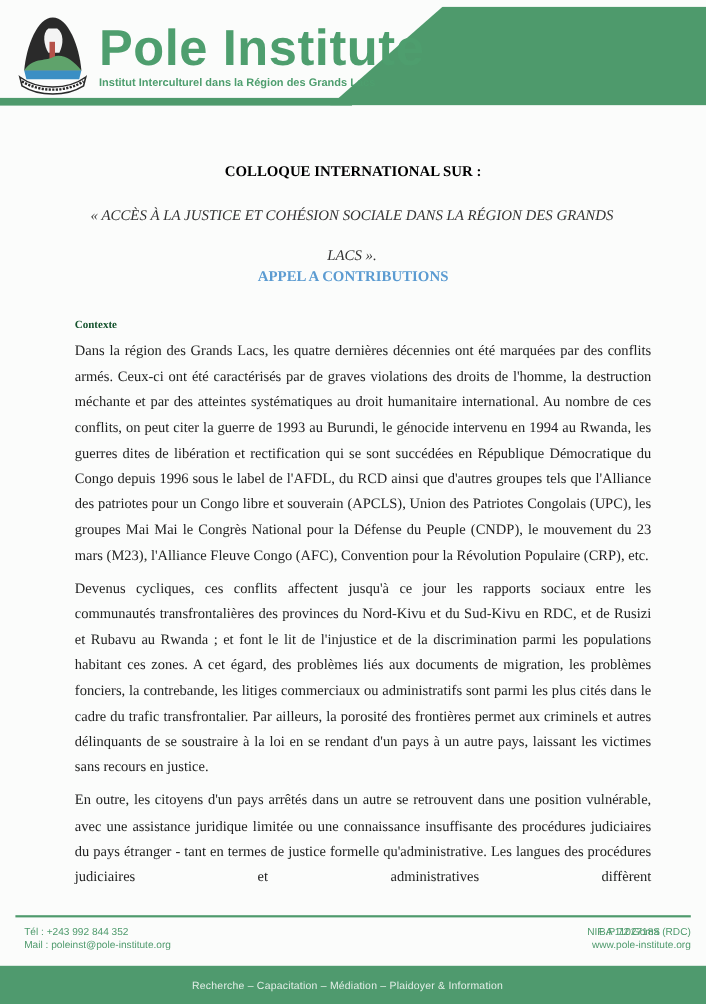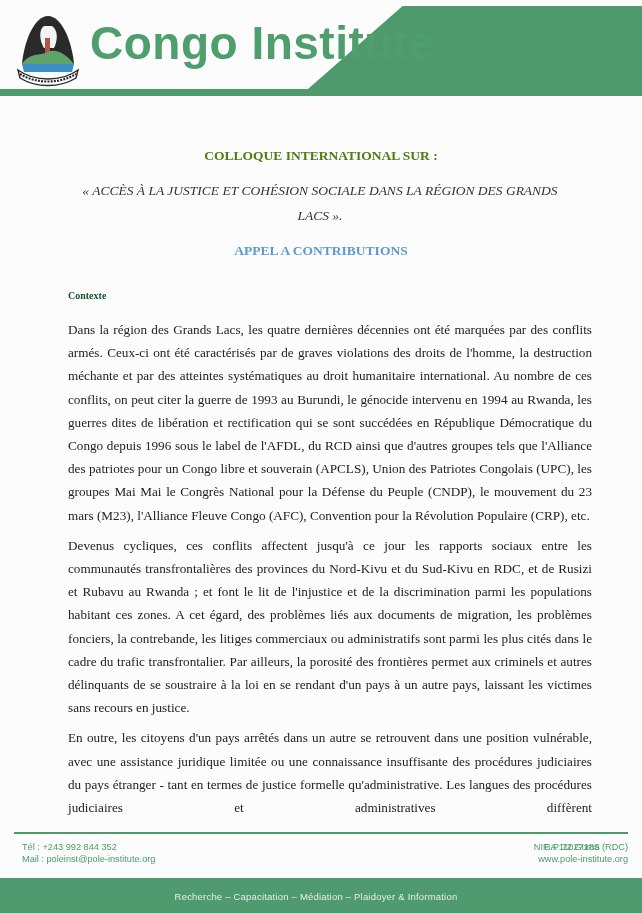--- a/index.html
+++ b/index.html
@@ -35,39 +35,39 @@
   .address {
     position: absolute; right: 14px; top: 8px; text-align: right;
     font-family: "Liberation Sans", "DejaVu Sans", sans-serif;
     font-size: 9.2px; line-height: 11.3px; color: #e6f1ea;
   }
   .address div { white-space: nowrap; }
 
   
   .title1 {
     position: absolute; left: 0; width: 642px; top: 148px; text-align: center;
-    font-weight: bold; font-size: 13.5px; color: #4d7c0f;
+    font-weight: bold; font-size: 13.5px; color: #000000;
   }
   .title2 {
     position: absolute; left: 70px; width: 500px; top: 178px; text-align: center;
-    font-style: italic; font-size: 13.5px; line-height: 25px; color: #333;
+    font-style: italic; font-size: 13.5px; line-height: 36px; color: #333;
   }
   .title3 {
     position: absolute; left: 0; width: 642px; top: 243px; text-align: center;
     font-weight: bold; font-size: 13.5px; color: #5b9bd1;
   }
 
   
   .section-heading {
     position: absolute; left: 68px; top: 290px;
     font-weight: bold; font-size: 10px; color: #14532d;
   }
   .content {
     position: absolute; left: 68px; top: 307px; width: 524px;
-    font-size: 13.2px; line-height: 23.2px; color: #222; margin-top: 11px;
+    font-size: 13.2px; line-height: 23.2px; color: #222;
   }
   .content p {
     margin: 0 0 7px 0; text-align: justify; text-align-last: left;
   }
   .content p.cut { text-align-last: justify; }
 
   
   .footer-line {
     position: absolute; left: 14px; right: 14px; top: 832px; height: 2px;
     background: #4e9a6c;
@@ -100,21 +100,22 @@
   <svg class="logo" viewBox="0 0 68 78">
     <path d="M34 4 C20 4 10 30 8 52 L60 52 C58 30 48 4 34 4 Z" fill="#2a2a2a"></path>
     <path d="M30 14 C24 18 26 30 30 36 L40 36 C44 28 44 18 38 14 Z" fill="#f4f4f4"></path>
     <rect x="31" y="26" width="5" height="18" fill="#b5524a"></rect>
     <path d="M8 52 C16 40 26 44 34 40 C42 36 52 42 60 52 Z" fill="#5fa36b"></path>
     <path d="M8 52 L60 52 L58 60 L10 60 Z" fill="#3b8fc4"></path>
     <path d="M4 58 C20 70 48 70 64 58 L62 66 C46 76 22 76 6 66 Z" fill="#ffffff" stroke="#2a2a2a" stroke-width="1.4"></path>
     <path d="M6 62 C22 72 46 72 62 62" fill="none" stroke="#2a2a2a" stroke-width="2.2" stroke-dasharray="2 1.2"></path>
   </svg>
 
-  <div class="brand-name">Congo Institute</div>
+  <div class="brand-name">Pole Institute</div>
+  <div class="brand-sub">Institut Interculturel dans la Région des Grands Lacs</div>
 
 </div>
 
 <div class="title1">COLLOQUE INTERNATIONAL SUR :</div>
 <div class="title2">« ACCÈS À LA JUSTICE ET COHÉSION SOCIALE DANS LA RÉGION DES GRANDS LACS ».</div>
 <div class="title3">APPEL A CONTRIBUTIONS</div>
 
 <div class="section-heading">Contexte</div>
 <div class="content">
   <p>Dans la région des Grands Lacs, les quatre dernières décennies ont été marquées par des conflits armés. Ceux-ci ont été caractérisés par de graves violations des droits de l'homme, la destruction méchante et par des atteintes systématiques au droit humanitaire international. Au nombre de ces conflits, on peut citer la guerre de 1993 au Burundi, le génocide intervenu en 1994 au Rwanda, les guerres dites de libération et rectification qui se sont succédées en République Démocratique du Congo depuis 1996 sous le label de l'AFDL, du RCD ainsi que d'autres groupes tels que l'Alliance des patriotes pour un Congo libre et souverain (APCLS), Union des Patriotes Congolais (UPC), les groupes Mai Mai le Congrès National pour la Défense du Peuple (CNDP), le mouvement du 23 mars (M23), l'Alliance Fleuve Congo (AFC), Convention pour la Révolution Populaire (CRP), etc.</p>

